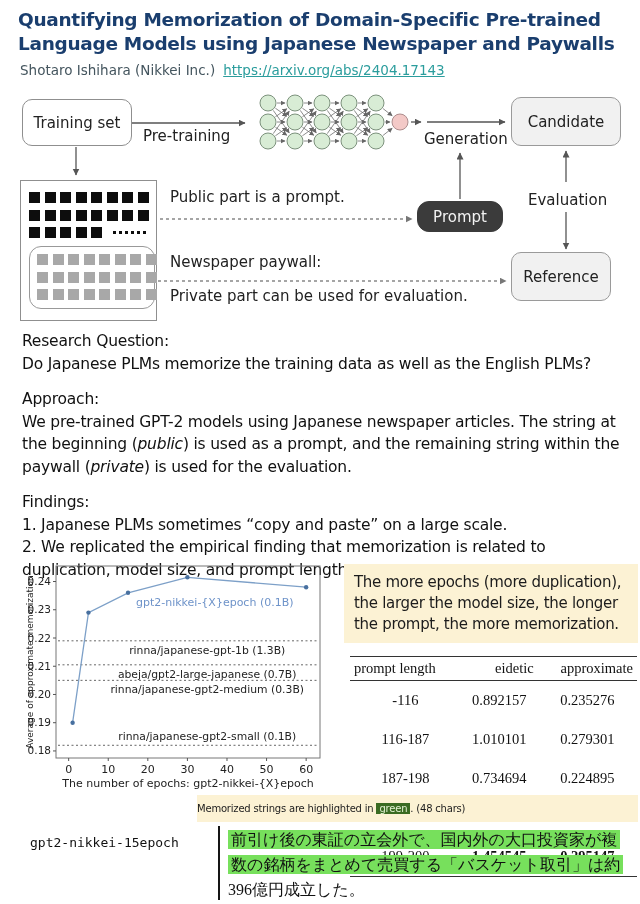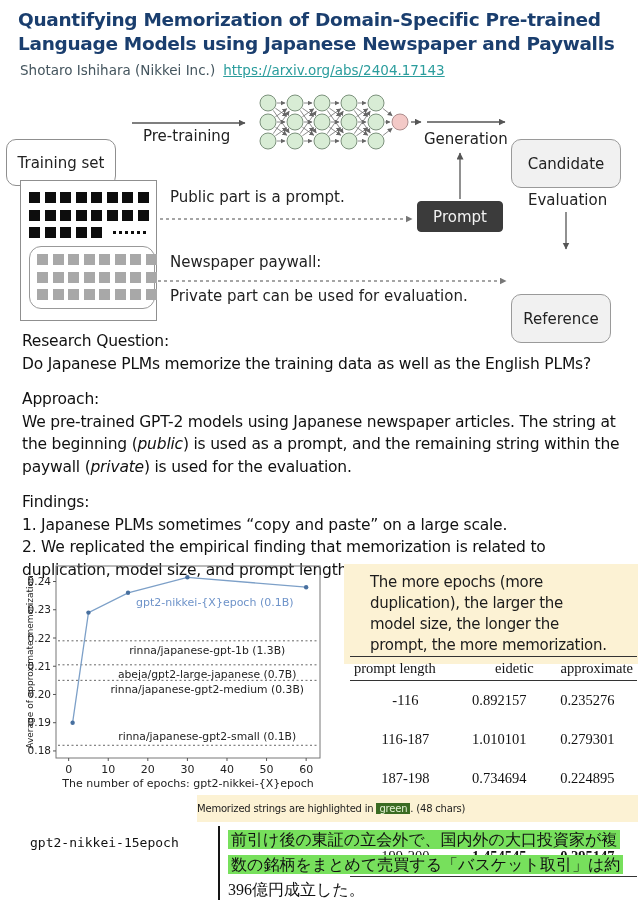--- a/index.html
+++ b/index.html
@@ -9,22 +9,22 @@
 
   
   #title{left:18px;top:8px;width:620px;font-size:18.5px;font-weight:bold;
          color:#1a3e6e;line-height:1.3;letter-spacing:-0.3px;}
   #author-row{left:20px;top:62px;font-size:13.5px;color:#44555e;white-space:nowrap;}
   #arxiv-link{color:#2b9d9d;text-decoration:underline;margin-left:8px;}
 
   
   .dbox{position:absolute;border:1.5px solid #8f8f8f;border-radius:10px;background:#fff;
         display:flex;align-items:center;justify-content:center;font-size:15px;color:#222;box-sizing:border-box;}
-  .dbox.gray{background:#f1f1f1;border-color:#9a9a9a;margin-top:42px;}
-  #prompt-box{background:#3b3b3b;color:#f2f2f2;border:1.5px solid #3b3b3b;border-radius:4px;}
+  .dbox.gray{background:#f1f1f1;border-color:#9a9a9a;}
+  #prompt-box{background:#3b3b3b;color:#f2f2f2;border:1.5px solid #3b3b3b;border-radius:12px;}
   .dlabel{position:absolute;font-size:15px;color:#222;white-space:nowrap;}
 
   #doc-box{left:20px;top:180px;width:137px;height:141px;border:1.5px solid #8f8f8f;
            background:#fff;box-sizing:border-box;padding:11px 0 0 8px;}
   .sqrow{display:flex;gap:4.5px;height:11px;margin-bottom:6.5px;align-items:center;}
   .sq{width:11px;height:11px;background:#0d0d0d;flex:none;}
   .sq.g{background:#a8a8a8;}
   .dots{display:flex;gap:3px;margin-left:6px;align-items:center;}
   .dot{width:3px;height:3px;background:#0d0d0d;}
   #paywall{border:1.5px solid #999;border-radius:12px;width:126px;box-sizing:border-box;
@@ -37,21 +37,21 @@
   .section .head{font-weight:normal;}
   .section .body{white-space:pre-line;}
   .section .body i{font-style:italic;}
 
   
   #chart{left:24px;top:558px;}
   svg text{font-family:"DejaVu Sans","Liberation Sans",sans-serif;}
 
   
   .ynote{background:#fcf2d4;color:#1c1c1c;box-sizing:border-box;}
-  #ynote1{left:344px;top:564px;width:294px;padding:8px 26px;font-size:15px;
+  #ynote1{left:344px;top:564px;width:294px;padding:8px 10px;font-size:15px;
           line-height:21px;letter-spacing:-0.3px;}
   #ynote2{left:197px;top:795px;width:441px;padding:8px 0;font-size:10px;
           letter-spacing:-0.2px;white-space:nowrap;}
   .hl{background:#3a6b22;color:#e4f3d4;padding:0 3px;}
 
   
   #table-wrap{left:350px;top:656px;width:287px;}
   #mem-table{border-collapse:collapse;width:100%;font-family:"Liberation Serif","DejaVu Serif",serif;
              font-size:14.5px;color:#111;}
   #mem-table thead th{font-weight:normal;border-top:1.5px solid #333;border-bottom:1px solid #333;
@@ -150,21 +150,21 @@
       <circle cx="322" cy="141" r="8" fill="#d8ecd5" stroke="#7c917c" stroke-width="1"></circle>
       <circle cx="349" cy="103" r="8" fill="#d8ecd5" stroke="#7c917c" stroke-width="1"></circle>
       <circle cx="349" cy="122" r="8" fill="#d8ecd5" stroke="#7c917c" stroke-width="1"></circle>
       <circle cx="349" cy="141" r="8" fill="#d8ecd5" stroke="#7c917c" stroke-width="1"></circle>
       <circle cx="376" cy="103" r="8" fill="#d8ecd5" stroke="#7c917c" stroke-width="1"></circle>
       <circle cx="376" cy="122" r="8" fill="#d8ecd5" stroke="#7c917c" stroke-width="1"></circle>
       <circle cx="376" cy="141" r="8" fill="#d8ecd5" stroke="#7c917c" stroke-width="1"></circle>
       <circle cx="400" cy="122" r="8" fill="#f3c9c7" stroke="#ad8d8d" stroke-width="1"></circle>
     </svg>
 
-  <div class="dbox" style="left:6px;top:99px;width:110px;height:47px;margin-top:40px;">
+  <div class="dbox" style="left:22px;top:99px;width:110px;height:47px;">
     <span>Training set</span>
   </div>
   <div class="dbox gray" style="left:511px;top:97px;width:110px;height:49px;">
     <span>Candidate</span>
   </div>
   <div class="dbox" id="prompt-box" style="left:417px;top:201px;width:86px;height:31px;">
     <span>Prompt</span>
   </div>
   <div class="dbox gray" style="left:511px;top:252px;width:100px;height:49px;">
     <span>Reference</span>

